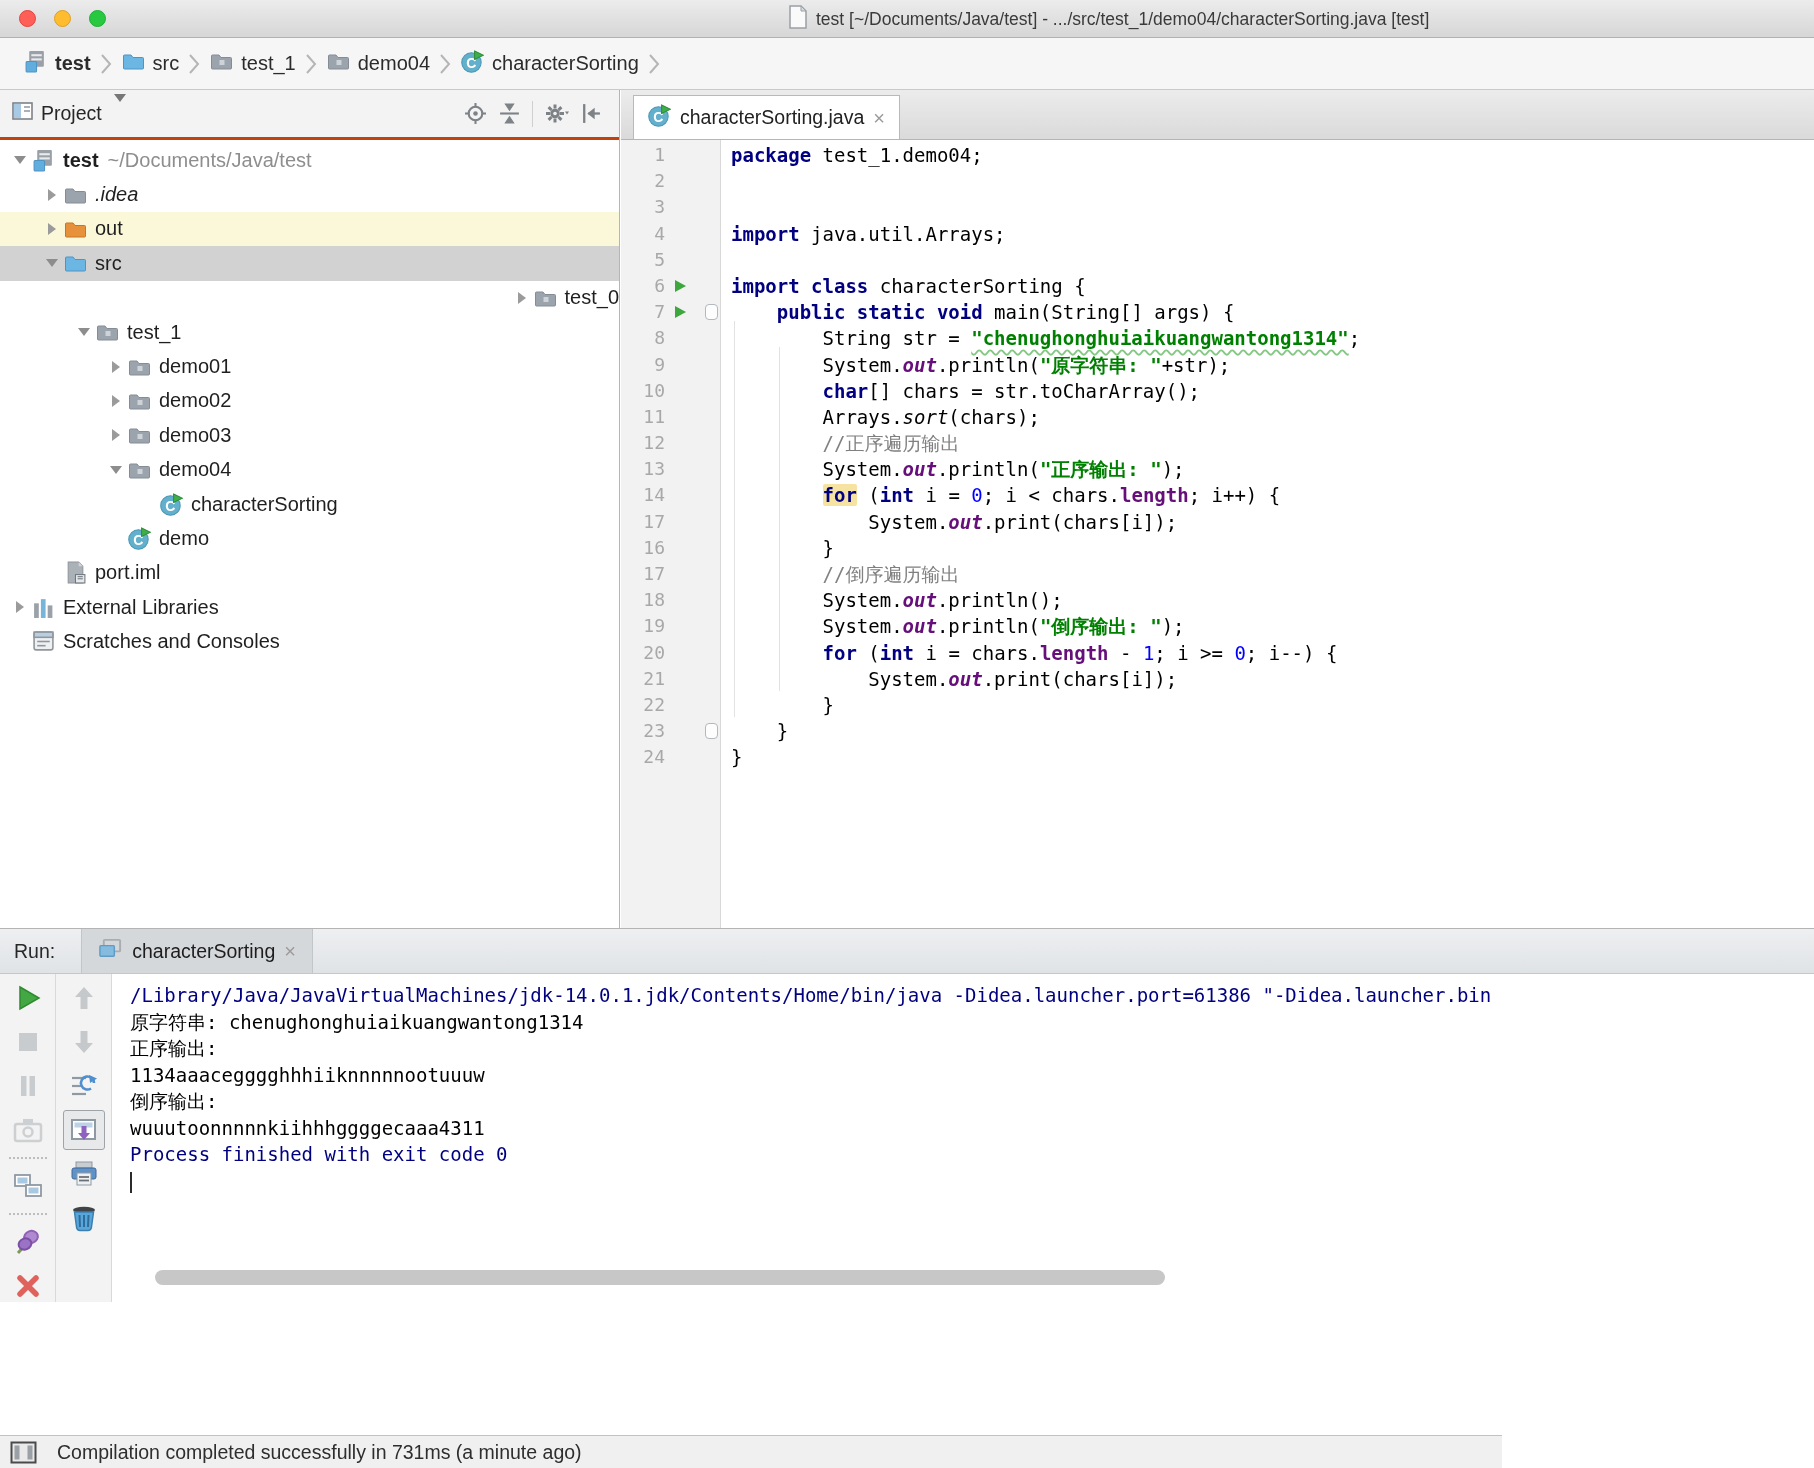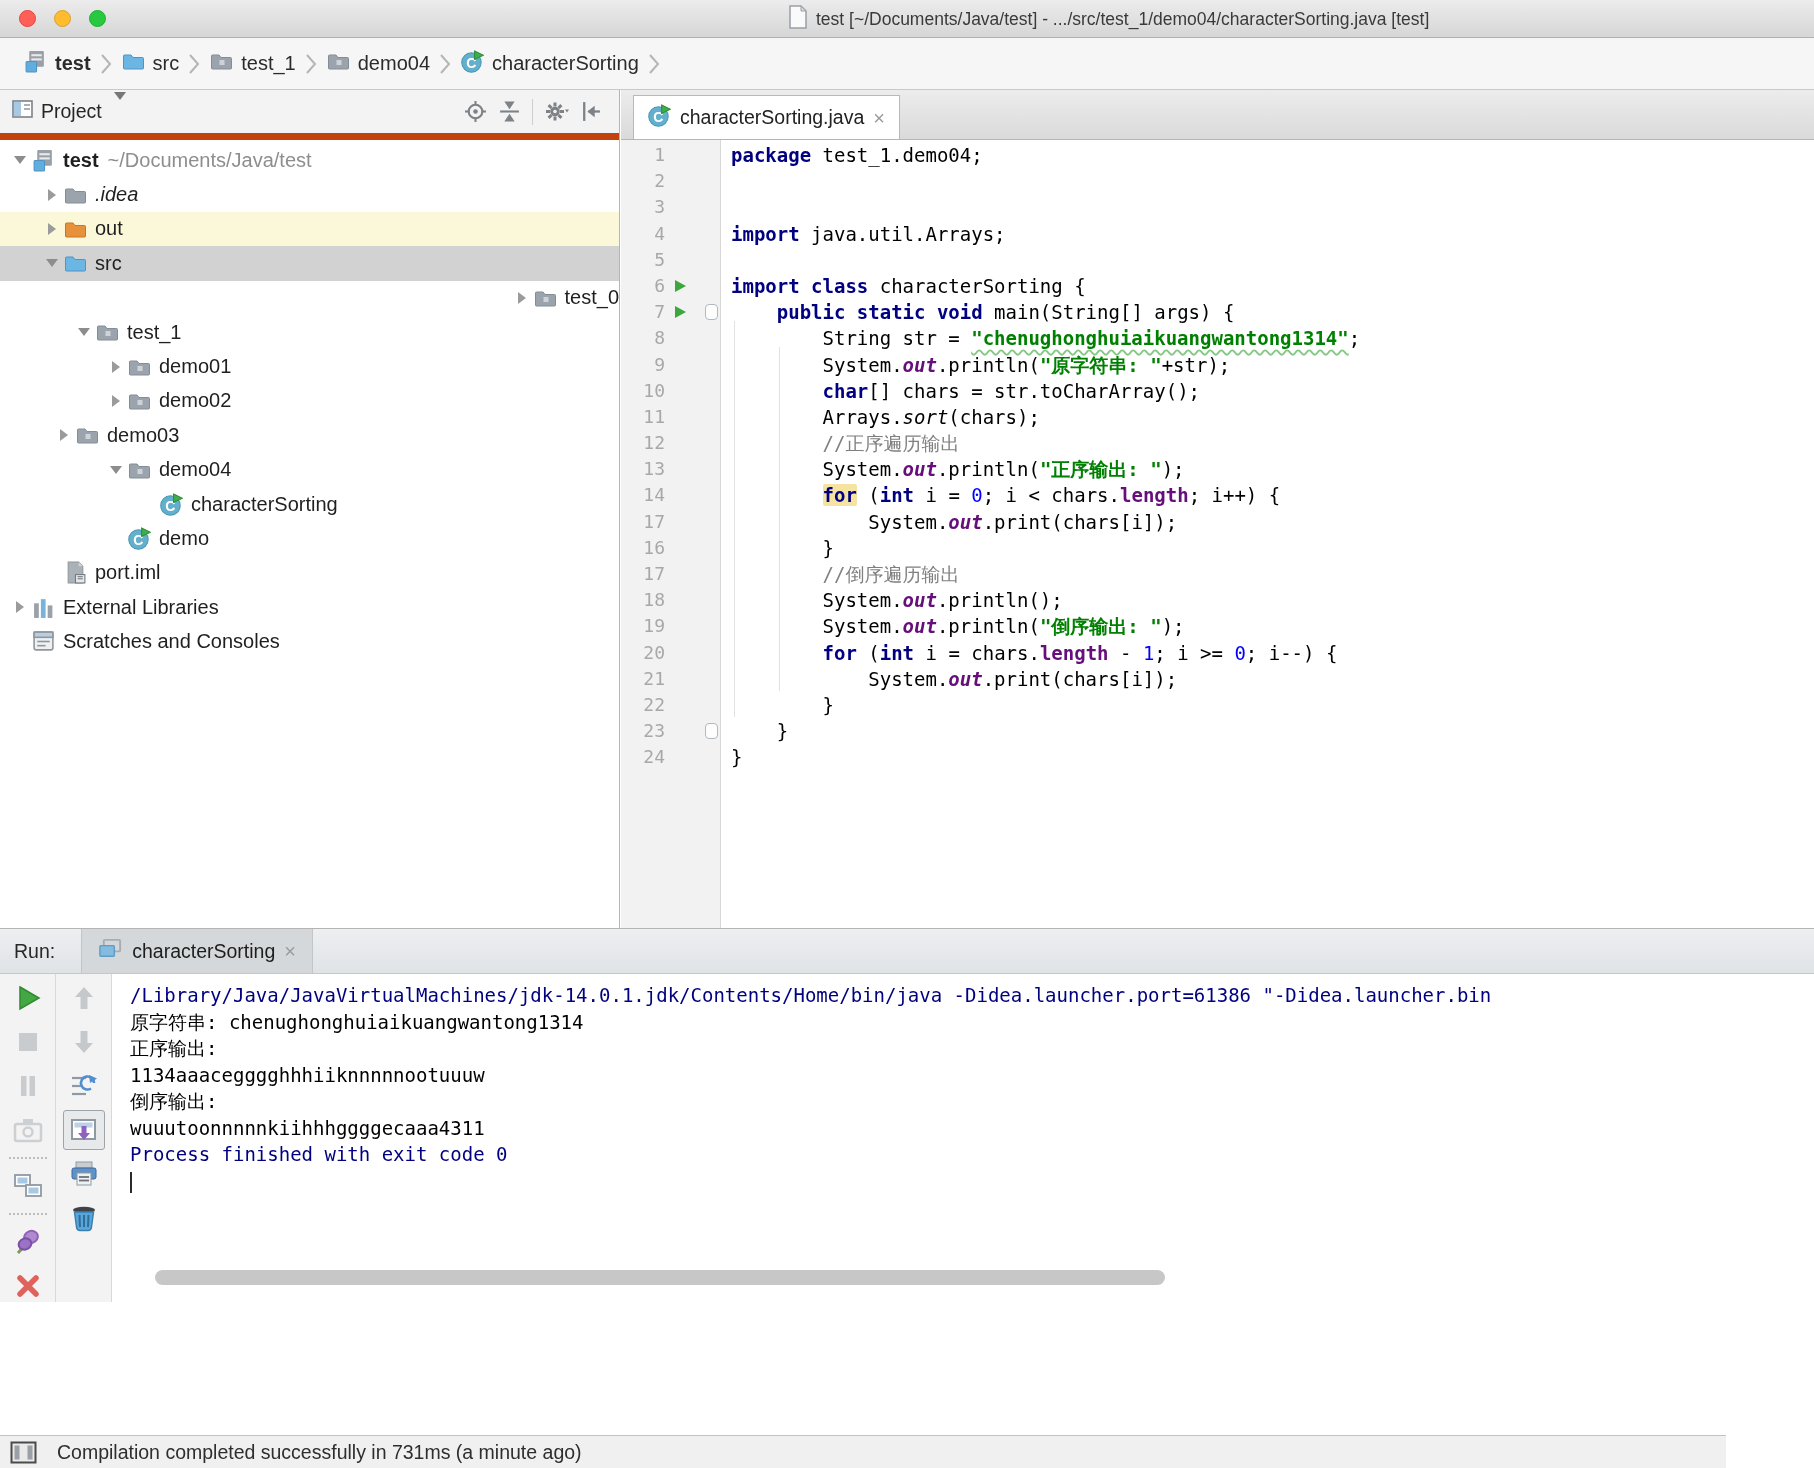--- a/index.html
+++ b/index.html
@@ -20,21 +20,21 @@
   #crumbbar { position:absolute; top:38px; left:0; width:1814px; height:52px; background:#f6f6f6;
     border-bottom:1px solid #c9c9c9; display:flex; align-items:center; padding-left:24px; }
   .crumb { display:flex; align-items:center; gap:8px; font-size:20px; color:#2b2b2b; cursor:default; }
   .crumb.bold { font-weight:bold; }
   .crumb-sep { margin:0 10px; display:flex; align-items:center; }
 
   
   #main { position:absolute; top:90px; left:0; width:1814px; height:838px; }
   #project-panel { position:absolute; left:0; top:0; width:620px; height:838px; background:#fff;
     border-right:1px solid #b5b5b5; }
-  #project-header { height:50px; background:#f3f3f3; border-bottom:7px solid #c2410c;
+  #project-header { height:50px; background:#f3f3f3; border-bottom:3px solid #c2410c;
     display:flex; align-items:center; padding:0 12px; }
   #project-title-wrap { display:flex; align-items:center; gap:8px; font-size:19.5px; color:#262626; }
   #project-header .spacer { flex:1; }
   .hdr-btn { width:34px; height:30px; display:flex; align-items:center; justify-content:center; cursor:pointer; }
   .hdr-div { width:1px; height:26px; background:#cfcfcf; margin:0 6px; }
   #tree { padding-top:3px; }
   .tree-row { height:34.4px; display:flex; align-items:center; font-size:20px; color:#1f1f1f; white-space:nowrap; cursor:default; }
   .tree-row .arrbox { width:24px; display:flex; justify-content:center; flex:none; }
   .tree-row .ic { width:24px; height:22px; margin-right:7px; flex:none; display:flex; align-items:center; }
   .tree-row .sub { color:#8e8e8e; margin-left:9px; }
@@ -90,21 +90,21 @@
   .tool.selected .selbox { position:absolute; left:7px; top:2px; width:42px; height:40px;
     border:1px solid #9fa4a8; background:#e7e9eb; border-radius:3px; }
   .tool svg { position:relative; }
   #console { flex:1; position:relative; background:#fff; padding:8px 0 0 18px; overflow:hidden; }
   .con-line { font-family:"DejaVu Sans Mono",monospace; font-size:19px; line-height:26.5px; white-space:pre; color:#000; }
   .con-line.system { color:#000080; }
   .caret { display:inline-block; width:2px; height:21px; background:#2b2b2b; vertical-align:middle; }
   #hscroll { position:absolute; left:43px; bottom:17px; width:1010px; height:15px; background:#c7c7c7; border-radius:8px; }
 
   
-  #statusbar { position:absolute; top:1435px; left:0; width:1726px; height:33px; background:#f0f0f0;
+  #statusbar { position:absolute; top:1435px; left:0; width:1502px; height:33px; background:#f0f0f0;
     border-top:1px solid #c2c2c2; display:flex; align-items:center; }
   #status-icon { margin-left:10px; display:flex; align-items:center; }
   #status-msg { margin-left:20px; font-size:19.5px; color:#2e2e2e; }
 </style>
 </head>
 <body>
 
 <div id="titlebar">
   <span class="tl red"></span>
   <span class="tl yellow"></span>
@@ -341,21 +341,21 @@
             <span class="tri-r"></span>
           </span>
           <span class="ic">
             <svg width="23" height="22" viewBox="0 0 22 22">
               <path d="M2 5 h6.5 l2 2.5 H20 a1 1 0 0 1 1 1 V18 a1 1 0 0 1 -1 1 H2 a1 1 0 0 1 -1 -1 V6 a1 1 0 0 1 1 -1 Z" fill="#9ba4ad" stroke="#848d96"></path>
               <rect x="9" y="10" width="5" height="5" fill="#cdd3d8"></rect>
             </svg>
           </span>
           <span>demo02</span>
         </div>
-        <div class="tree-row" style="padding-left: 52px;">
+        <div class="tree-row" style="padding-left: 104px;">
           <span class="arrbox">
             <span class="tri-r"></span>
           </span>
           <span class="ic">
             <svg width="23" height="22" viewBox="0 0 22 22">
               <path d="M2 5 h6.5 l2 2.5 H20 a1 1 0 0 1 1 1 V18 a1 1 0 0 1 -1 1 H2 a1 1 0 0 1 -1 -1 V6 a1 1 0 0 1 1 -1 Z" fill="#9ba4ad" stroke="#848d96"></path>
               <rect x="9" y="10" width="5" height="5" fill="#cdd3d8"></rect>
             </svg>
           </span>
           <span>demo03</span>

